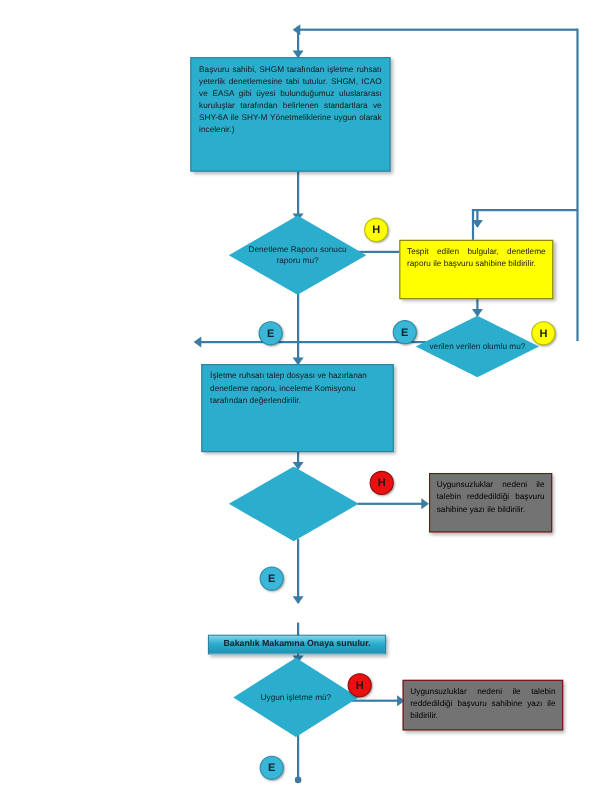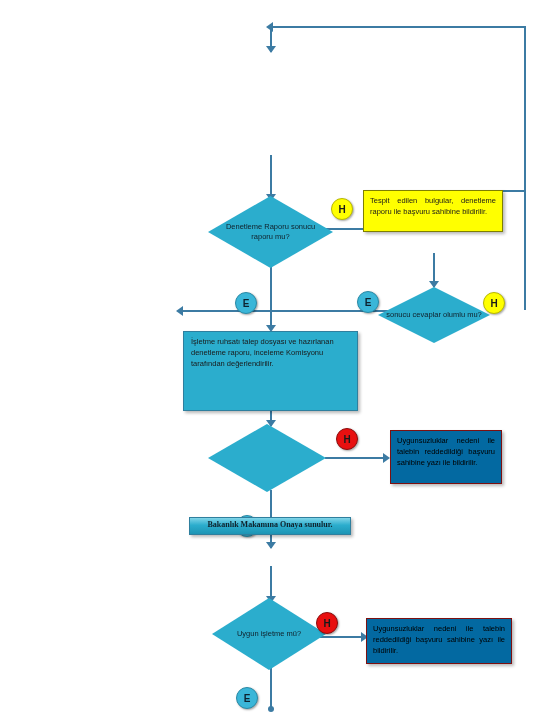--- a/index.html
+++ b/index.html
@@ -61,21 +61,21 @@
     font-size:8px;
     font-weight:bold;
     line-height:14px;
     text-align:center;
     box-shadow:2px 2px 3px rgba(0,0,0,0.28);
   }
 
   .redbox{
     position:absolute;
     box-sizing:border-box;
-    background:#0369a1;
+    background:#737373;
     border:1px solid #7d1010;
     color:#000000;
     font-size:7.5px;
     line-height:11px;
     padding:4px 6px;
     text-align:justify;
     box-shadow:2px 2px 3px rgba(0,0,0,0.28);
   }
 
   .yellowbox{
@@ -170,51 +170,52 @@
 
   <div class="line v" style="left:270px; top:566px; height:36px;"></div>
   <div class="arrow down" style="left:266px; top:596px;"></div>
 
   <div class="line h" style="left:320px; top:636px; width:45px;"></div>
   <div class="arrow right" style="left:361px; top:632px;"></div>
 
   <div class="line v" style="left:270px; top:668px; height:42px;"></div>
   <div class="dot" style="left:268px; top:706px;"></div>
 
+  <div class="proc" style="left:173px; top:52px; width:182px; height:104px;">Başvuru sahibi, SHGM tarafından işletme ruhsatı yeterlik denetlemesine tabi tutulur. SHGM, ICAO ve EASA gibi üyesi bulunduğumuz uluslararası kuruluşlar tarafından belirlenen standartlara ve SHY-6A ile SHY-M Yönetmeliklerine uygun olarak incelenir.)</div>
 
   <div class="diamond" style="left:208px; top:196px; width:125px; height:72px;">
     <div class="shape"></div>
     <div class="dtext">Denetleme Raporu sonucu raporu mu?</div>
   </div>
 
   <div class="badge h-yellow" style="left:331px; top:198px;">H</div>
   <div class="badge e" style="left:235px; top:292px;">E</div>
 
-  <div class="yellowbox" style="left:363px; top:190px; width:140px; height:42px;">Tespit edilen bulgular, denetleme raporu ile başvuru sahibine bildirilir.</div>
+  <div class="yellowbox" style="left:363px; top:218px; width:140px; height:54px;">Tespit edilen bulgular, denetleme raporu ile başvuru sahibine bildirilir.</div>
 
   <div class="diamond" style="left:378px; top:287px; width:112px; height:56px;">
     <div class="shape"></div>
-    <div class="dtext">sonucu cevaplar olumlu mu?</div>
+    <div class="dtext">verilen verilen olumlu mu?</div>
   </div>
 
   <div class="badge e" style="left:357px; top:291px;">E</div>
   <div class="badge h-yellow" style="left:483px; top:292px;">H</div>
 
   <div class="proc left" style="left:183px; top:331px; width:175px; height:80px;">İşletme ruhsatı talep dosyası ve hazırlanan denetleme raporu, inceleme Komisyonu tarafından değerlendirilir.</div>
 
   <div class="diamond" style="left:208px; top:424px; width:118px; height:68px;">
     <div class="shape"></div>
   </div>
 
   <div class="badge h-red" style="left:336px; top:428px;">H</div>
   <div class="badge e" style="left:236px; top:515px;">E</div>
 
   <div class="redbox" style="left:390px; top:430px; width:112px; height:54px;">Uygunsuzluklar nedeni ile talebin reddedildiği başvuru sahibine yazı ile bildirilir.</div>
 
-  <div class="proc-bar" style="left:189px; top:517px; width:162px; height:18px;font-family:Liberation Serif, serif;">Bakanlık Makamına Onaya sunulur.</div>
+  <div class="proc-bar" style="left:189px; top:577px; width:162px; height:18px;">Bakanlık Makamına Onaya sunulur.</div>
 
   <div class="diamond" style="left:212px; top:598px; width:114px; height:72px;">
     <div class="shape"></div>
     <div class="dtext">Uygun işletme mü?</div>
   </div>
 
   <div class="badge h-red" style="left:316px; top:612px;">H</div>
   <div class="badge e" style="left:236px; top:687px;">E</div>
 
   <div class="redbox" style="left:366px; top:618px; width:146px; height:46px;">Uygunsuzluklar nedeni ile talebin reddedildiği başvuru sahibine yazı ile bildirilir.</div>

